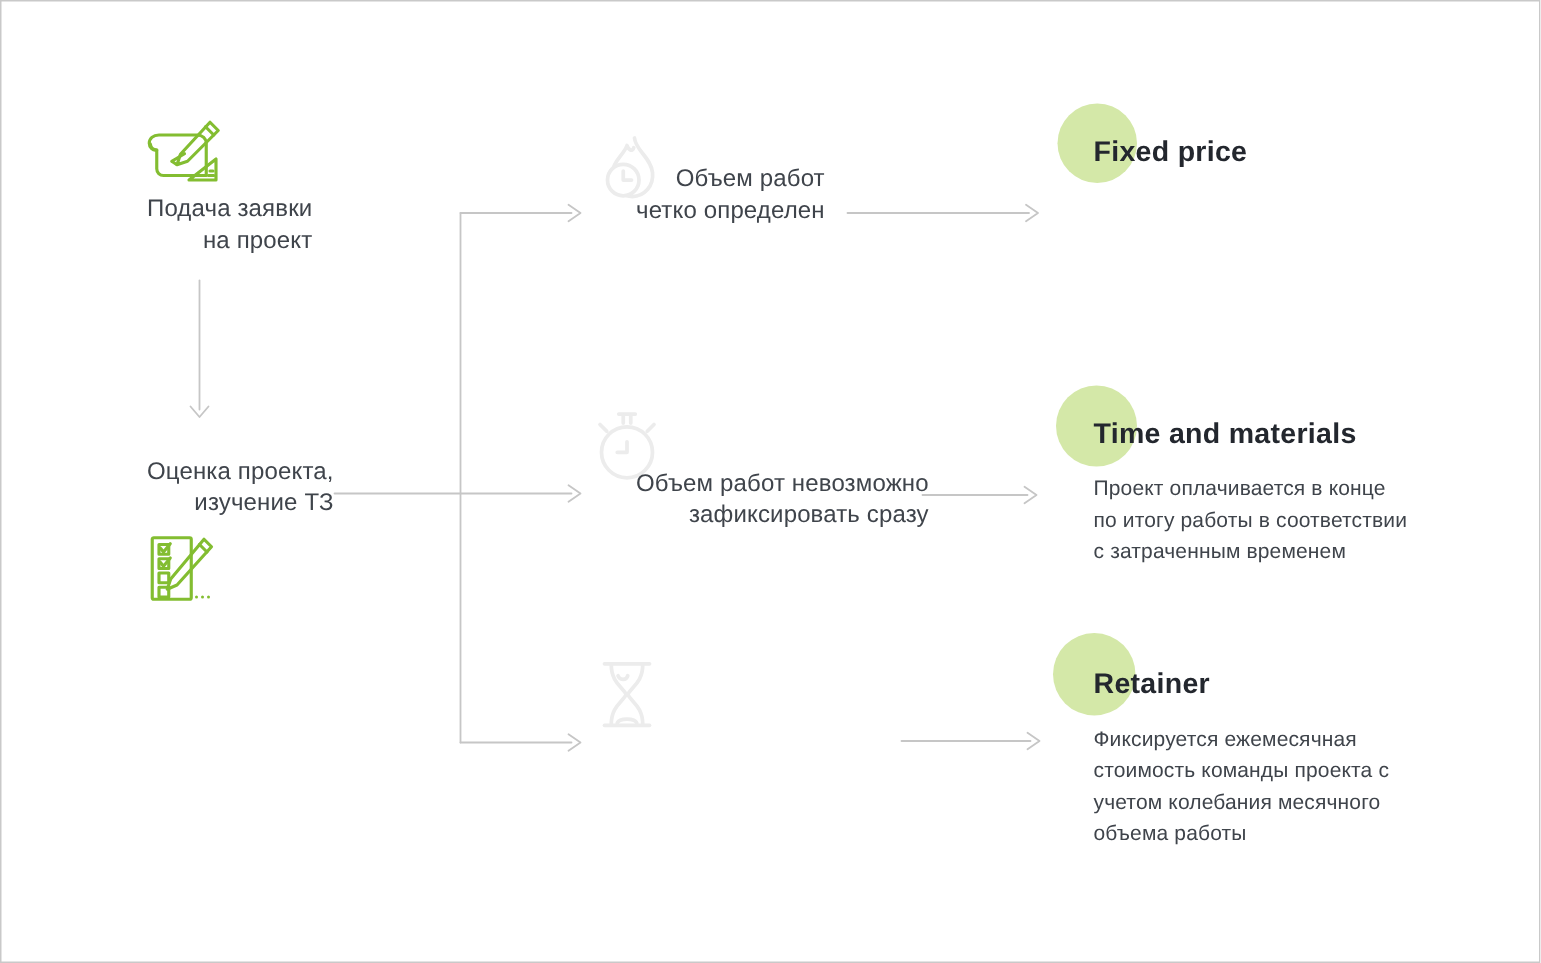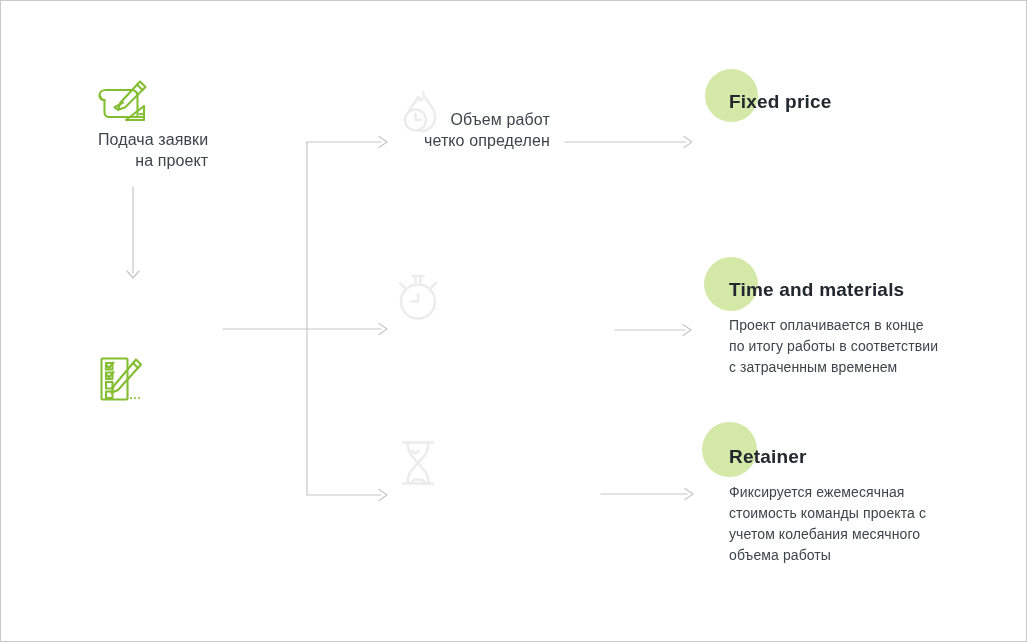--- a/index.html
+++ b/index.html
@@ -98,20 +98,22 @@
       <path class="g-stroke" d="M45,4.5 L50.5,10 L30,30.5 L23,32.8 L25.3,25.8 Z"></path>
       <path class="g-stroke" d="M42,7.5 L47.5,13"></path>
       <path class="g-stroke" d="M28,25.5 L19.5,30.5 M23,28.5 L19.5,30.5 L22.5,32.5"></path>
       <path class="g-stroke" d="M31,43 L49,29 L49,43 Z"></path>
       <path class="g-stroke" d="M45,37 L47,37 M44,40 L47.5,40"></path>
     </svg>
   </div>
   <div class="abs label" style="left:97px; top:128px;">Подача заявки
 на проект</div>
 
+  <div class="abs label" style="left:97px; top:303px;">Оценка проекта,
+изучение ТЗ</div>
   <div class="abs icon" style="left:95px; top:354px;">
     <svg width="50" height="50" viewBox="0 0 50 50">
       <rect class="g-stroke" x="5.5" y="3.5" width="26" height="41" rx="1"></rect>
       <rect class="g-stroke" x="10" y="8" width="6.5" height="6.5"></rect>
       <path class="g-stroke" d="M11,10.5 L13,13 L17.5,7.5"></path>
       <rect class="g-stroke" x="10" y="17.5" width="6.5" height="6.5"></rect>
       <path class="g-stroke" d="M11,20 L13,22.5 L17.5,17"></path>
       <rect class="g-stroke" x="10" y="27" width="6.5" height="6.5"></rect>
       <rect class="g-stroke" x="10" y="36.5" width="6.5" height="6.5"></rect>
       <path class="g-stroke" d="M40,4.5 L45,9.5 L22,35 L15.5,37.8 L17.8,31 Z"></path>
@@ -134,20 +136,22 @@
 
   <div class="abs icon" style="left:391px; top:272px;">
     <svg width="52" height="50" viewBox="0 0 52 50">
       <path class="l-stroke" d="M20.5,3 H31.5"></path>
       <path class="l-stroke" d="M23.5,3.5 V9 M28.5,3.5 V9"></path>
       <path class="l-stroke" d="M8,10 L12.5,14.5 M44,10 L39.5,14.5"></path>
       <circle class="l-mask" cx="26" cy="28.5" r="17"></circle>
       <path class="l-stroke" d="M26,21.5 V28.5 H19.5"></path>
     </svg>
   </div>
+  <div class="abs label" style="left:423px; top:311px;">Объем работ невозможно
+зафиксировать сразу</div>
 
   <div class="abs icon" style="left:397px; top:438px;">
     <svg width="40" height="52" viewBox="0 0 40 52">
       <path class="l-stroke" d="M5,3.5 H35"></path>
       <path class="l-stroke" d="M9.5,4 C9.5,16 17,19 19.5,24 C17,29 9.5,32 9.5,44"></path>
       <path class="l-stroke" d="M30.5,4 C30.5,16 23,19 20.5,24 C23,29 30.5,32 30.5,44"></path>
       <path class="l-stroke" d="M14,11.5 C15,14.5 19.5,15 20.5,11.5"></path>
       <path class="l-stroke" d="M13.5,43 C15,39.5 25,39.5 26.5,43"></path>
       <path class="l-stroke" d="M5,44.5 H35"></path>
     </svg>

